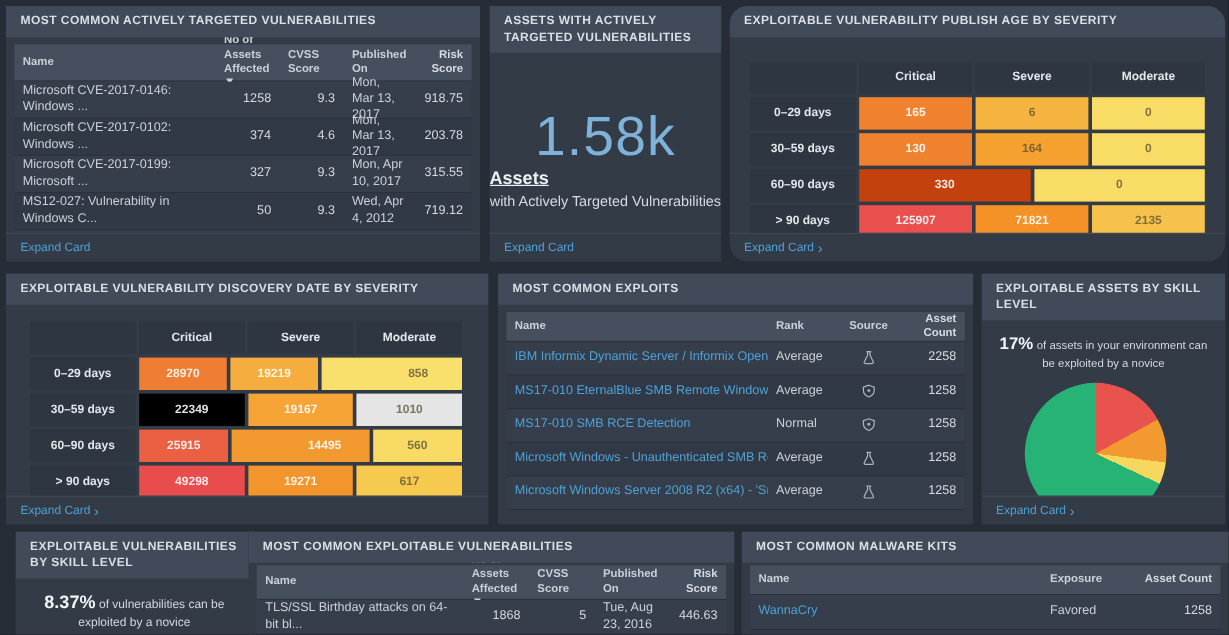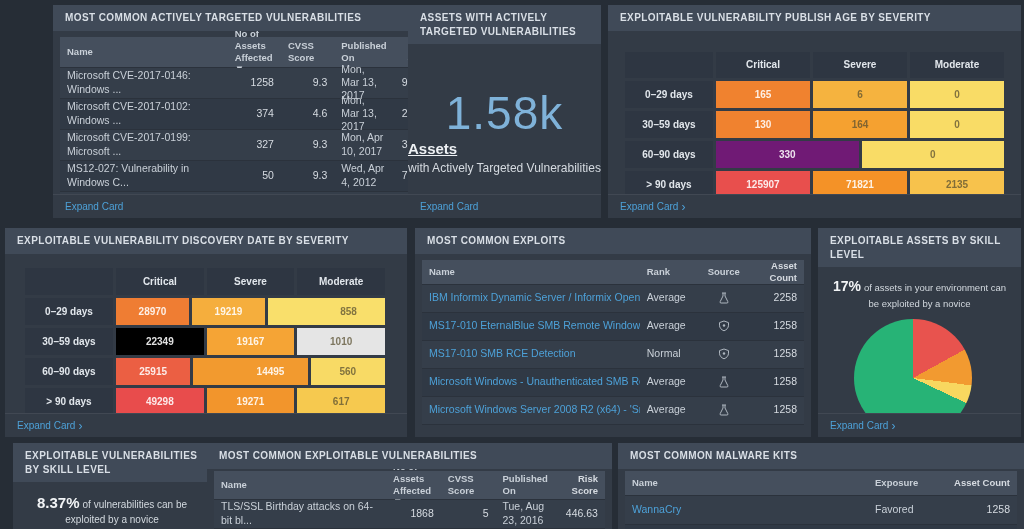--- a/index.html
+++ b/index.html
@@ -51,21 +51,21 @@
   
   .m-name{width:62%;} .m-exp{width:19%;} .m-count{width:19%;}
 
   .icon-svg{display:block;}
 </style>
 </head>
 <body>
 
 <div class="stage">
 
-  <div class="card" style="left:5px;top:5px;width:395px;height:213px;margin-left:48px;">
+  <div class="card" style="left:5px;top:5px;width:395px;height:213px;">
     <div class="card-header">MOST COMMON ACTIVELY TARGETED VULNERABILITIES</div>
     <div class="card-body">
       <div class="tbl" style="margin:6px 7px 0;">
         <div class="tr head" style="height:30px;">
           <div class="td c-name">Name</div>
           <div class="td c-assets">No of Assets Affected ▼</div>
           <div class="td c-cvss">CVSS Score</div>
           <div class="td c-pub">Published On</div>
           <div class="td c-risk num">Risk Score</div>
         </div>
@@ -115,21 +115,21 @@
     <div class="card-body">
       <div class="big-num" style="margin-top:42px;">1.58k</div>
       <div class="big-label">Assets</div>
       <div class="big-sub">with Actively Targeted Vulnerabilities</div>
     </div>
     <div class="card-footer">
       <span>Expand Card</span>
     </div>
   </div>
 
-  <div class="card" style="left:608px;top:5px;width:413px;height:213px;">
+  <div class="card" style="left:608px;top:5px;width:413px;height:213px;border-radius:15px;">
     <div class="card-header">EXPLOITABLE VULNERABILITY PUBLISH AGE BY SEVERITY</div>
     <div class="card-body">
       <div class="hm" style="left:17px;top:21px;width:379px;">
         <div class="hm-row" style="height:26px;">
           <div class="hm-corner" style="width:88px;"></div>
           <div class="hm-colhead" style="flex:1;">Critical</div>
           <div class="hm-colhead" style="flex:1;">Severe</div>
           <div class="hm-colhead" style="flex:1;">Moderate</div>
         </div>
         <div class="hm-row" style="height:27px;">
@@ -139,21 +139,21 @@
           <div class="hm-cell dim" style="flex: 1 1 0%; background: rgb(249, 220, 102);">0</div>
         </div>
         <div class="hm-row" style="height:27px;">
           <div class="hm-label" style="width:88px;">30–59 days</div>
           <div class="hm-cell" style="flex: 1 1 0%; background: rgb(240, 130, 47);">130</div>
           <div class="hm-cell dim" style="flex: 1 1 0%; background: rgb(245, 161, 48);">164</div>
           <div class="hm-cell dim" style="flex: 1 1 0%; background: rgb(249, 220, 102);">0</div>
         </div>
         <div class="hm-row" style="height:27px;">
           <div class="hm-label" style="width:88px;">60–90 days</div>
-          <div class="hm-cell" style="flex: 1 1 0%; background: #701a75;">330</div>
+          <div class="hm-cell" style="flex: 1 1 0%; background: #c2410c;">330</div>
           <div class="hm-cell dim" style="flex: 1 1 0%; background: rgb(249, 220, 102);">0</div>
         </div>
         <div class="hm-row" style="height:27px;">
           <div class="hm-label" style="width:88px;">&gt; 90 days</div>
           <div class="hm-cell" style="flex: 1 1 0%; background: rgb(232, 79, 77);">125907</div>
           <div class="hm-cell" style="flex: 1 1 0%; background: rgb(244, 146, 39);">71821</div>
           <div class="hm-cell dim" style="flex: 1 1 0%; background: rgb(247, 194, 76);">2135</div>
         </div>
       </div>
     </div>

